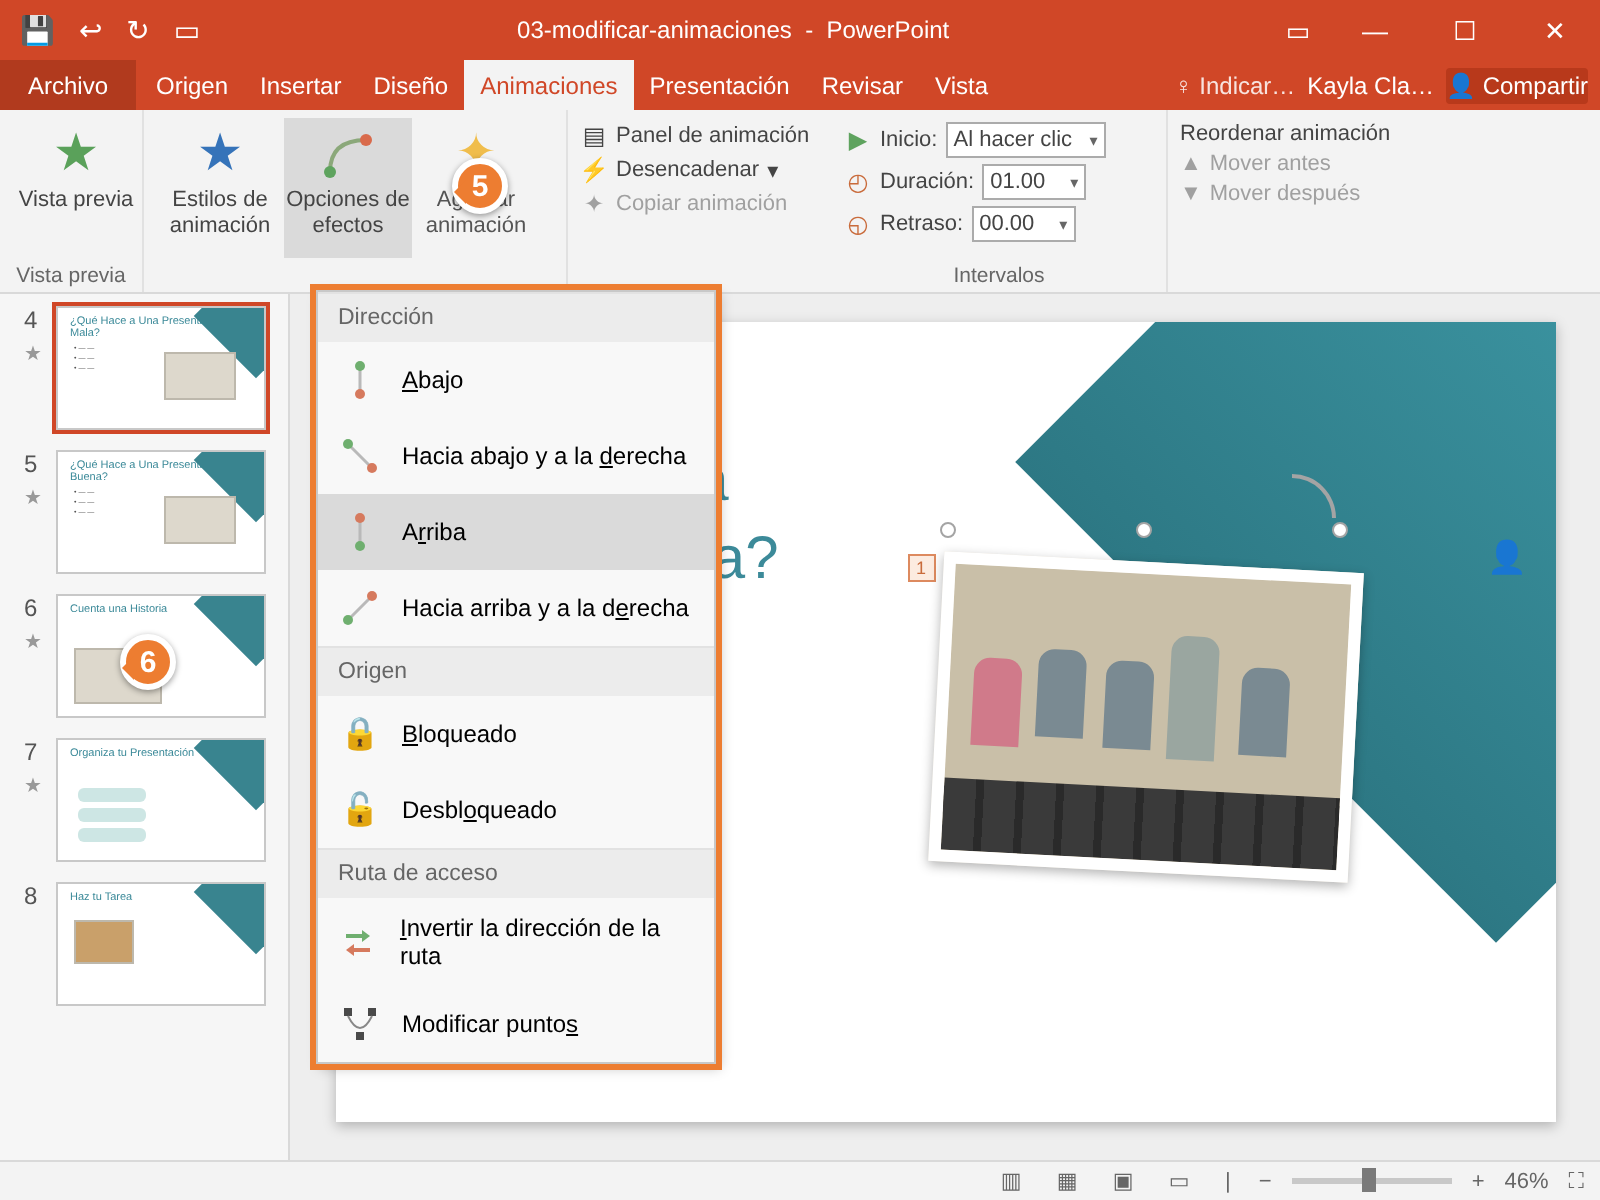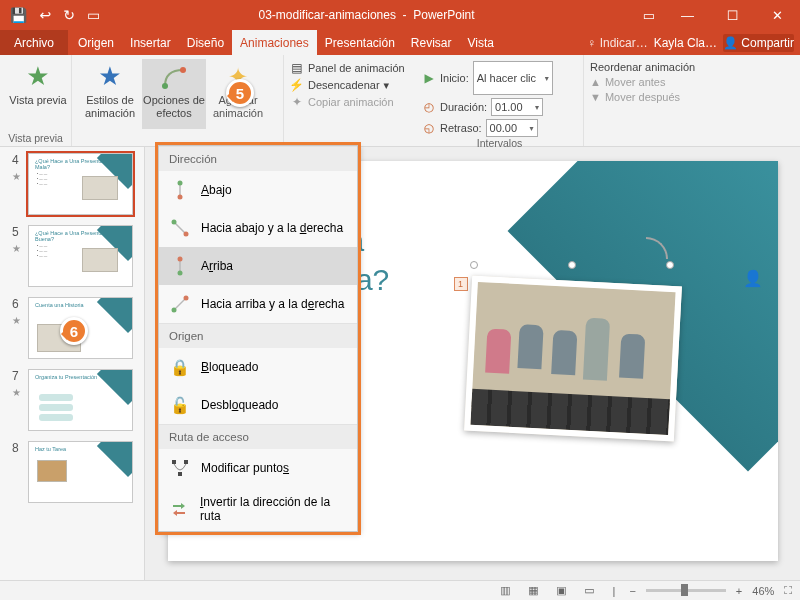--- a/index.html
+++ b/index.html
@@ -22,21 +22,21 @@
   .rgroup .glabel { text-align: center; font-size: 10.5px; color: #666; margin-top: auto; padding-bottom: 2px;}
   .rbtn-big { display: flex; flex-direction: column; align-items: center; justify-content: flex-start; width: 64px; height: 70px; padding-top: 4px; cursor: pointer; text-align: center; line-height: 1.2; font-size: 11px;}
   .rbtn-big.sel { background: #DADADA; }
   .rbtn-big .ic { width: 32px; height: 28px; margin-bottom: 3px; display:flex; align-items:center; justify-content:center;}
   .star { font-size: 26px; color: #3573B9; }
   .rcol { display: flex; flex-direction: column; gap: 3px; padding-top: 2px;}
   .rrow { display: flex; align-items: center; gap: 4px; font-size: 11px; white-space: nowrap;}
   .rrow .ic2 { width: 14px; height: 14px; display:inline-flex; align-items:center; justify-content:center; font-size:12px;}
   .numbox { width: 52px; height: 18px; border: 1px solid #ABABAB; background: #fff; font-size: 11px; padding: 0 3px; display:flex; align-items:center; justify-content:space-between;}
   .numbox::after { content: "▾"; font-size: 8px; color: #666;}
-  .selbox { width: 80px; height: 18px; border: 1px solid #ABABAB; background: #fff; font-size: 11px; padding: 16px 3px; display:flex; align-items:center; }
+  .selbox { width: 80px; height: 18px; border: 1px solid #ABABAB; background: #fff; font-size: 11px; padding: 0 3px; display:flex; align-items:center; }
   .selbox::after { content: "▾"; font-size: 8px; color: #666; margin-left:auto;}
   .gray { color: #A0A0A0; }
 
   .workarea { display: flex; height: 433px; background: #EEE; }
   .thumbs { width: 145px; background: #F6F6F6; border-right: 1px solid #D9D9D9; overflow: hidden; padding-top: 6px; display:flex; flex-direction:column; gap:10px;}
   .thumb { display: flex; gap: 6px; padding: 0 10px 0 12px; position: relative;}
   .thumb .num { font-size: 12px; color: #555; width: 10px; }
   .thumb .star2 { position: absolute; left: 12px; top: 18px; font-size: 10px; color: #999;}
   .thumb .mini { width: 105px; height: 62px; background: #fff; border: 1px solid #C8C8C8; position: relative; overflow:hidden;}
   .thumb.sel .mini { outline: 2px solid #D04727; }
@@ -340,38 +340,38 @@
   </div>
   <div class="dd-item">
     <div class="dic" style="color:#E8A13A;font-size:16px">🔓</div>
     <span><span>Desbl</span><u>o</u><span>queado</span></span>
   </div>
 
   <div class="dd-head">Ruta de acceso</div>
   <div class="dd-item">
     <div class="dic">
         <svg width="20" height="20">
+          <path d="M4 7 L12 7" stroke="#6FAF6F" stroke-width="2"></path>
+          <path d="M12 4 L16 7 L12 10 Z" fill="#6FAF6F"></path>
+          <path d="M16 14 L8 14" stroke="#D67A5E" stroke-width="2"></path>
+          <path d="M8 11 L4 14 L8 17 Z" fill="#D67A5E"></path>
+        </svg>
+      </div>
+    <span><u>I</u><span>nvertir la dirección de la ruta</span></span>
+  </div>
+  <div class="dd-item">
+    <div class="dic">
+        <svg width="20" height="20">
           <rect x="2" y="2" width="4" height="4" fill="#4A4A4A"></rect>
           <rect x="14" y="2" width="4" height="4" fill="#4A4A4A"></rect>
           <rect x="8" y="14" width="4" height="4" fill="#4A4A4A"></rect>
           <path d="M4 6 Q10 18 16 6" stroke="#888" fill="none"></path>
         </svg>
       </div>
     <span><span>Modificar punto</span><u>s</u></span>
-  </div>
-  <div class="dd-item">
-    <div class="dic">
-        <svg width="20" height="20">
-          <path d="M4 7 L12 7" stroke="#6FAF6F" stroke-width="2"></path>
-          <path d="M12 4 L16 7 L12 10 Z" fill="#6FAF6F"></path>
-          <path d="M16 14 L8 14" stroke="#D67A5E" stroke-width="2"></path>
-          <path d="M8 11 L4 14 L8 17 Z" fill="#D67A5E"></path>
-        </svg>
-      </div>
-    <span><u>I</u><span>nvertir la dirección de la ruta</span></span>
   </div>
 </div>
 
 <div class="badge b5">5</div>
 <div class="badge b6">6</div>
 
 <div class="statusbar">
   <div class="vbtn">▥</div>
   <div class="vbtn">▦</div>
   <div class="vbtn">▣</div>

